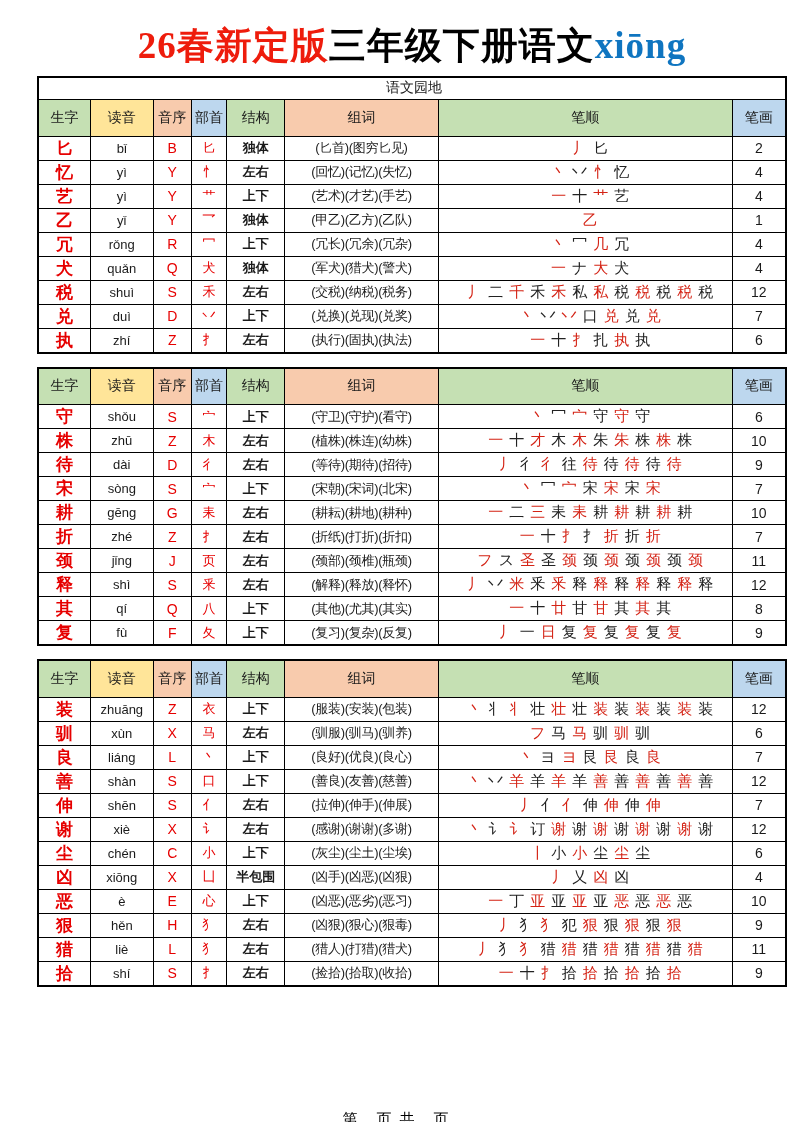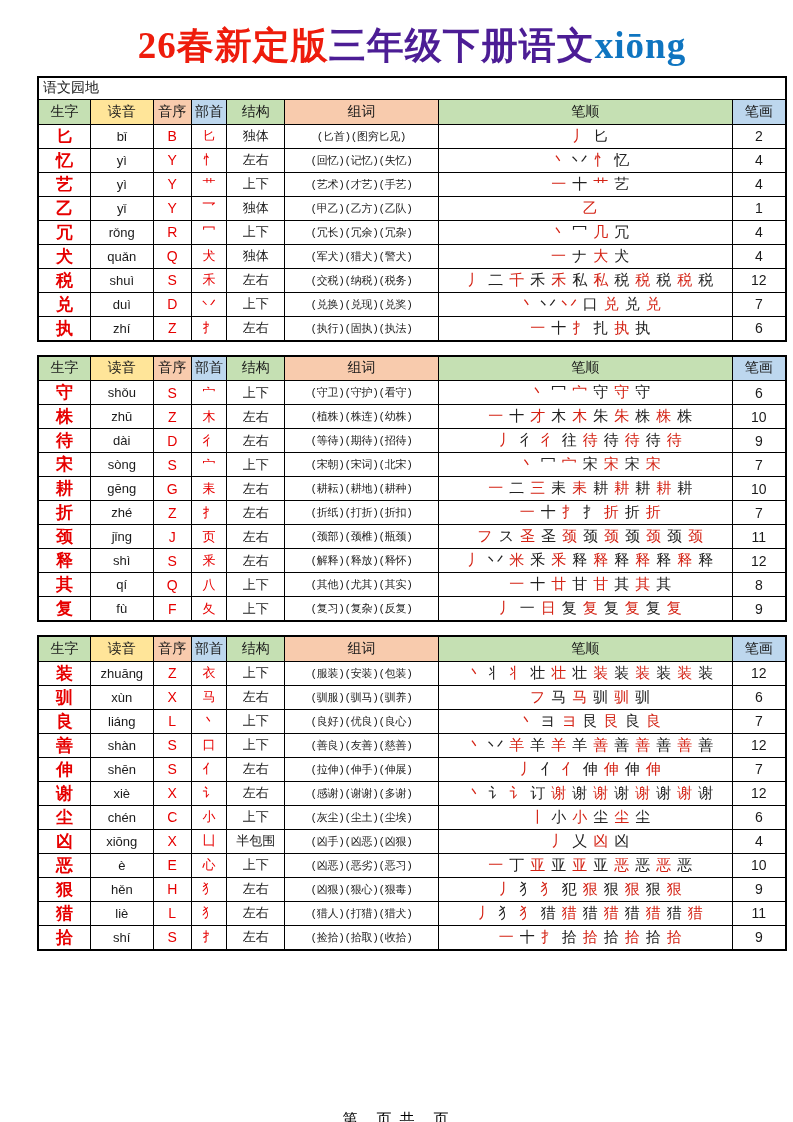--- a/index.html
+++ b/index.html
@@ -13,45 +13,45 @@
     width:793px;height:1122px;position:relative;overflow:hidden;
     font-family:"Liberation Sans","DejaVu Sans",sans-serif;color:var(--ink);
   }
   .page{padding:24px 6px 0 37px;width:793px;}
   .title{
     text-align:center;font-family:"Liberation Serif","DejaVu Serif",serif;
     font-weight:bold;font-size:37px;line-height:44px;letter-spacing:1px;
     white-space:nowrap;margin-bottom:8px;
   }
   .title .t-red{color:var(--red);}
-  .title .t-black{color:#4c1d95;}
+  .title .t-black{color:#000000;}
   .title .t-blue{color:var(--blue);}
   table.sheet{
     width:750px;border-collapse:collapse;table-layout:fixed;
     border:2px solid var(--border);margin-bottom:13px;
   }
   table.sheet td,table.sheet th{
     border:1px solid var(--border);overflow:hidden;white-space:nowrap;
     text-align:center;vertical-align:middle;
   }
   tr.section-row td{
-    text-align:left;font-size:14px;height:22px;padding-left:4px;background:#fff;
-  }
-  tr.header-row th{height:25px;font-size:14px;font-weight:normal;}
+    text-align:center;font-size:14px;height:22px;padding-left:4px;background:#fff;
+  }
+  tr.header-row th{height:37px;font-size:14px;font-weight:normal;}
   th.tone-green{background:var(--hdr-green);}
   th.tone-yellow{background:var(--hdr-yellow);margin-left:12px;}
   th.tone-salmon{background:var(--hdr-salmon);}
   th.tone-blue{background:var(--hdr-blue);}
   tbody.rows tr{height:24px;}
   td.c-char{color:var(--char-red);font-size:17px;font-weight:bold;}
   td.c-pinyin{font-size:13px;}
   td.c-initial{color:var(--char-red);font-size:14px;}
   td.c-radical{color:var(--char-red);font-size:13px;}
-  td.c-structure{font-size:13px;}
-  td.c-words{font-size:11px;letter-spacing:-0.3px;font-family:Liberation Mono, monospace;}
+  td.c-structure{font-size:13px;font-weight:bold;}
+  td.c-words{font-size:13px;letter-spacing:-0.3px;}
   td.c-strokes{text-align:left;padding-left:16px;font-size:15px;}
   td.c-strokes span{display:inline-block;margin-right:6px;}
   .sk-r{color:var(--stroke-red);}
   .sk-b{color:#222;}
   td.c-count{font-size:14px;}
   .col-char{width:7.0%;}.col-pinyin{width:8.4%;}.col-initial{width:5.1%;}
   .col-radical{width:4.7%;}.col-structure{width:7.8%;}.col-words{width:20.5%;}
   .col-strokes{width:39.3%;}.col-count{width:7.2%;}
   .footer{
     position:absolute;left:0;right:0;top:1110px;text-align:center;

